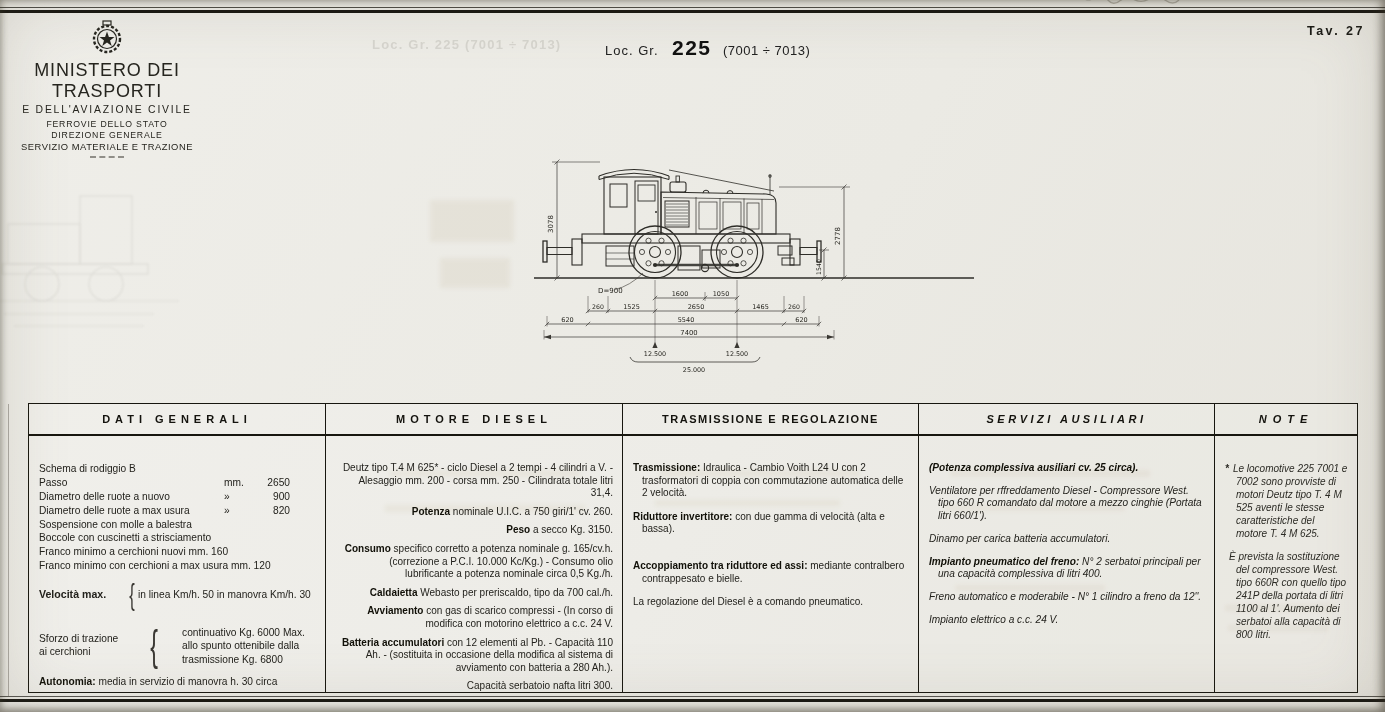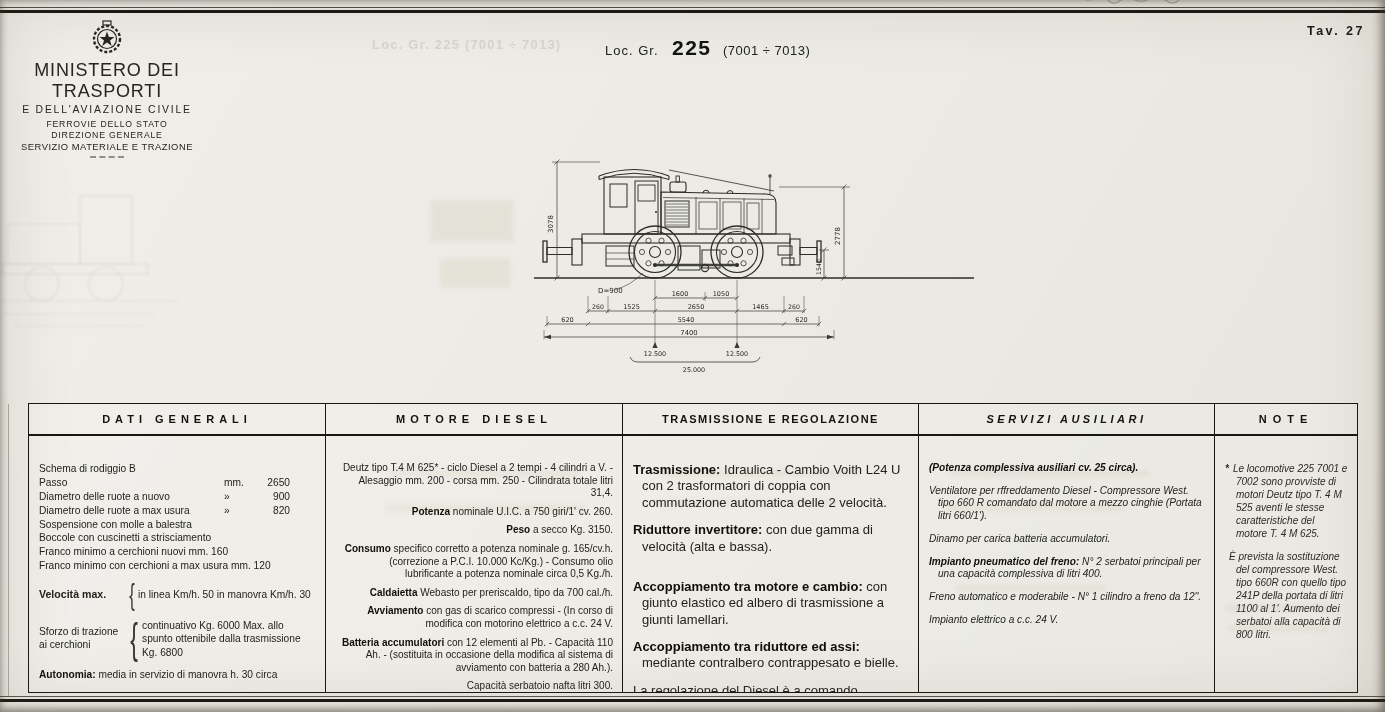--- a/index.html
+++ b/index.html
@@ -44,40 +44,40 @@
 
   
   .drawing{position:absolute;left:512px;top:146px;}
 
   
   .spec-table{position:absolute;left:28px;top:403px;width:1330px;height:290px;
     border:1.6px solid #17160f;box-sizing:border-box;display:flex;flex-direction:column;background:rgba(255,255,252,.12);}
   .thead{display:flex;flex:0 0 30px;border-bottom:2px solid #17160f;}
   .tbody{display:flex;flex:1 1 auto;min-height:0;}
   .hcell,.bcell{box-sizing:border-box;border-right:1.5px solid #17160f;}
-  .hcell:last-child,.bcell:last-child{border-right:none;}
+  .hcell:last-child,.bcell:last-child{border-right:none;font-style:italic;}
   .w1{width:297px;}.w2{width:297px;text-align:right;}.w3{width:296px;}.w4{width:296px;font-style:italic;}.w5{flex:1;}
   .hcell{display:flex;align-items:center;justify-content:center;font-weight:bold;font-size:11px;color:#14130e;}
   .ls-a{letter-spacing:5px;}.ls-b{letter-spacing:5px;}.ls-c{letter-spacing:1.5px;}.ls-d{letter-spacing:3.5px;}.ls-e{letter-spacing:6px;}
   .bcell{padding:26px 9px 0 10px;font-size:10.2px;line-height:1.26;color:#23221d;overflow:hidden;}
 
   
   .srow{display:flex;line-height:1.36;}
   .srow .lab{flex:1 1 auto;}
   .srow .unit{flex:0 0 30px;text-align:left;}
   .srow .val{flex:0 0 36px;text-align:right;margin-right:26px;}
   .plain{line-height:1.36;}
   .bracegrp{display:flex;align-items:center;margin-top:8px;}
   .bglab{flex:0 0 88px;}
   .bglab.bold{font-weight:bold;font-size:10.6px;}
   .bglab .l2{display:block;}
   .bracechar{font-size:30px;font-weight:400;color:#3a3833;transform:scaleX(.55);line-height:.9;flex:0 0 auto;margin-right:1px;}
   .bracechar.tall{font-size:42px;}
   .bglines{flex:1 1 auto;line-height:1.3;}
-  .mt10{margin-top:10px;}.mt8{margin-top:11px;}
+  .mt10{margin-top:10px;}.mt8{margin-top:18px;gap:20px;}
   .lead{font-weight:bold;color:#111008;}
   .peso2{display:flex;}
   .peso2 .dots{flex:1 1 auto;border-bottom:1.6px dotted #3c3a33;margin:0 5px 3px 5px;}
   .peso2 .pv{flex:0 0 auto;}
 
   
   .para{margin:0 0 7px 0;padding-left:9px;text-indent:-9px;}
   .tight .para{margin-bottom:6px;}
   .notecol{font-style:italic;font-size:10px;line-height:1.3;color:#2b2a24;}
   .npara{margin:0 0 10px 0;padding-left:11px;text-indent:-11px;}
@@ -402,24 +402,23 @@
         <p class="para"><b class="lead"></b><span>Deutz tipo T.4 M 625* - ciclo Diesel a 2 tempi - 4 cilindri a V. - Alesaggio mm. 200 - corsa mm. 250 - Cilindrata totale litri 31,4.</span></p>
         <p class="para"><b class="lead">Potenza</b><span> nominale U.I.C. a 750 giri/1' cv. 260.</span></p>
         <p class="para"><b class="lead">Peso</b><span> a secco Kg. 3150.</span></p>
         <p class="para"><b class="lead">Consumo</b><span> specifico corretto a potenza nominale g. 165/cv.h. (correzione a P.C.I. 10.000 Kc/Kg.) - Consumo olio lubrificante a potenza nominale circa 0,5 Kg./h.</span></p>
         <p class="para"><b class="lead">Caldaietta</b><span> Webasto per preriscaldo, tipo da 700 cal./h.</span></p>
         <p class="para"><b class="lead">Avviamento</b><span> con gas di scarico compressi - (In corso di modifica con motorino elettrico a c.c. 24 V.</span></p>
         <p class="para"><b class="lead">Batteria accumulatori</b><span> con 12 elementi al Pb. - Capacità 110 Ah. - (sostituita in occasione della modifica al sistema di avviamento con batteria a 280 Ah.).</span></p>
         <p class="para"><b class="lead"></b><span>Capacità serbatoio nafta litri 300.</span></p>
       </div>
 
-      <div class="bcell w3" style="font-size:13px">
+      <div class="bcell w3" style="font-size:10px">
         <p class="para" style="margin-bottom:11px"><b class="lead">Trasmissione:</b><span> Idraulica - Cambio Voith L24 U con 2 trasformatori di coppia con commutazione automatica delle 2 velocità.</span></p>
         <p class="para" style="margin-bottom:24px"><b class="lead">Riduttore invertitore:</b><span> con due gamma di velocità (alta e bassa).</span></p>
-        <p class="para" style="margin-bottom:11px"><b class="lead">Accoppiamento tra motore e cambio:</b><span> con giunto elastico ed albero di trasmissione a giunti lamellari.</span></p>
         <p class="para" style="margin-bottom:11px"><b class="lead">Accoppiamento tra riduttore ed assi:</b><span> mediante contralbero contrappesato e bielle.</span></p>
         <p class="para"><b class="lead"></b><span>La regolazione del Diesel è a comando pneumatico.</span></p>
       </div>
 
       <div class="bcell w4" style="font-size:10.1px">
         <p class="para" style="margin-bottom:10px"><b class="lead">(Potenza complessiva ausiliari cv. 25 circa).</b><span></span></p>
         <p class="para" style="margin-bottom:10px"><b class="lead"></b><span>Ventilatore per rffreddamento Diesel - Compressore West. tipo 660 R comandato dal motore a mezzo cinghie (Portata litri 660/1').</span></p>
         <p class="para" style="margin-bottom:10px"><b class="lead"></b><span>Dinamo per carica batteria accumulatori.</span></p>
         <p class="para" style="margin-bottom:10px"><b class="lead">Impianto pneumatico del freno:</b><span> N° 2 serbatoi principali per una capacità complessiva di litri 400.</span></p>
         <p class="para" style="margin-bottom:10px"><b class="lead"></b><span>Freno automatico e moderabile - N° 1 cilindro a freno da 12''.</span></p>

